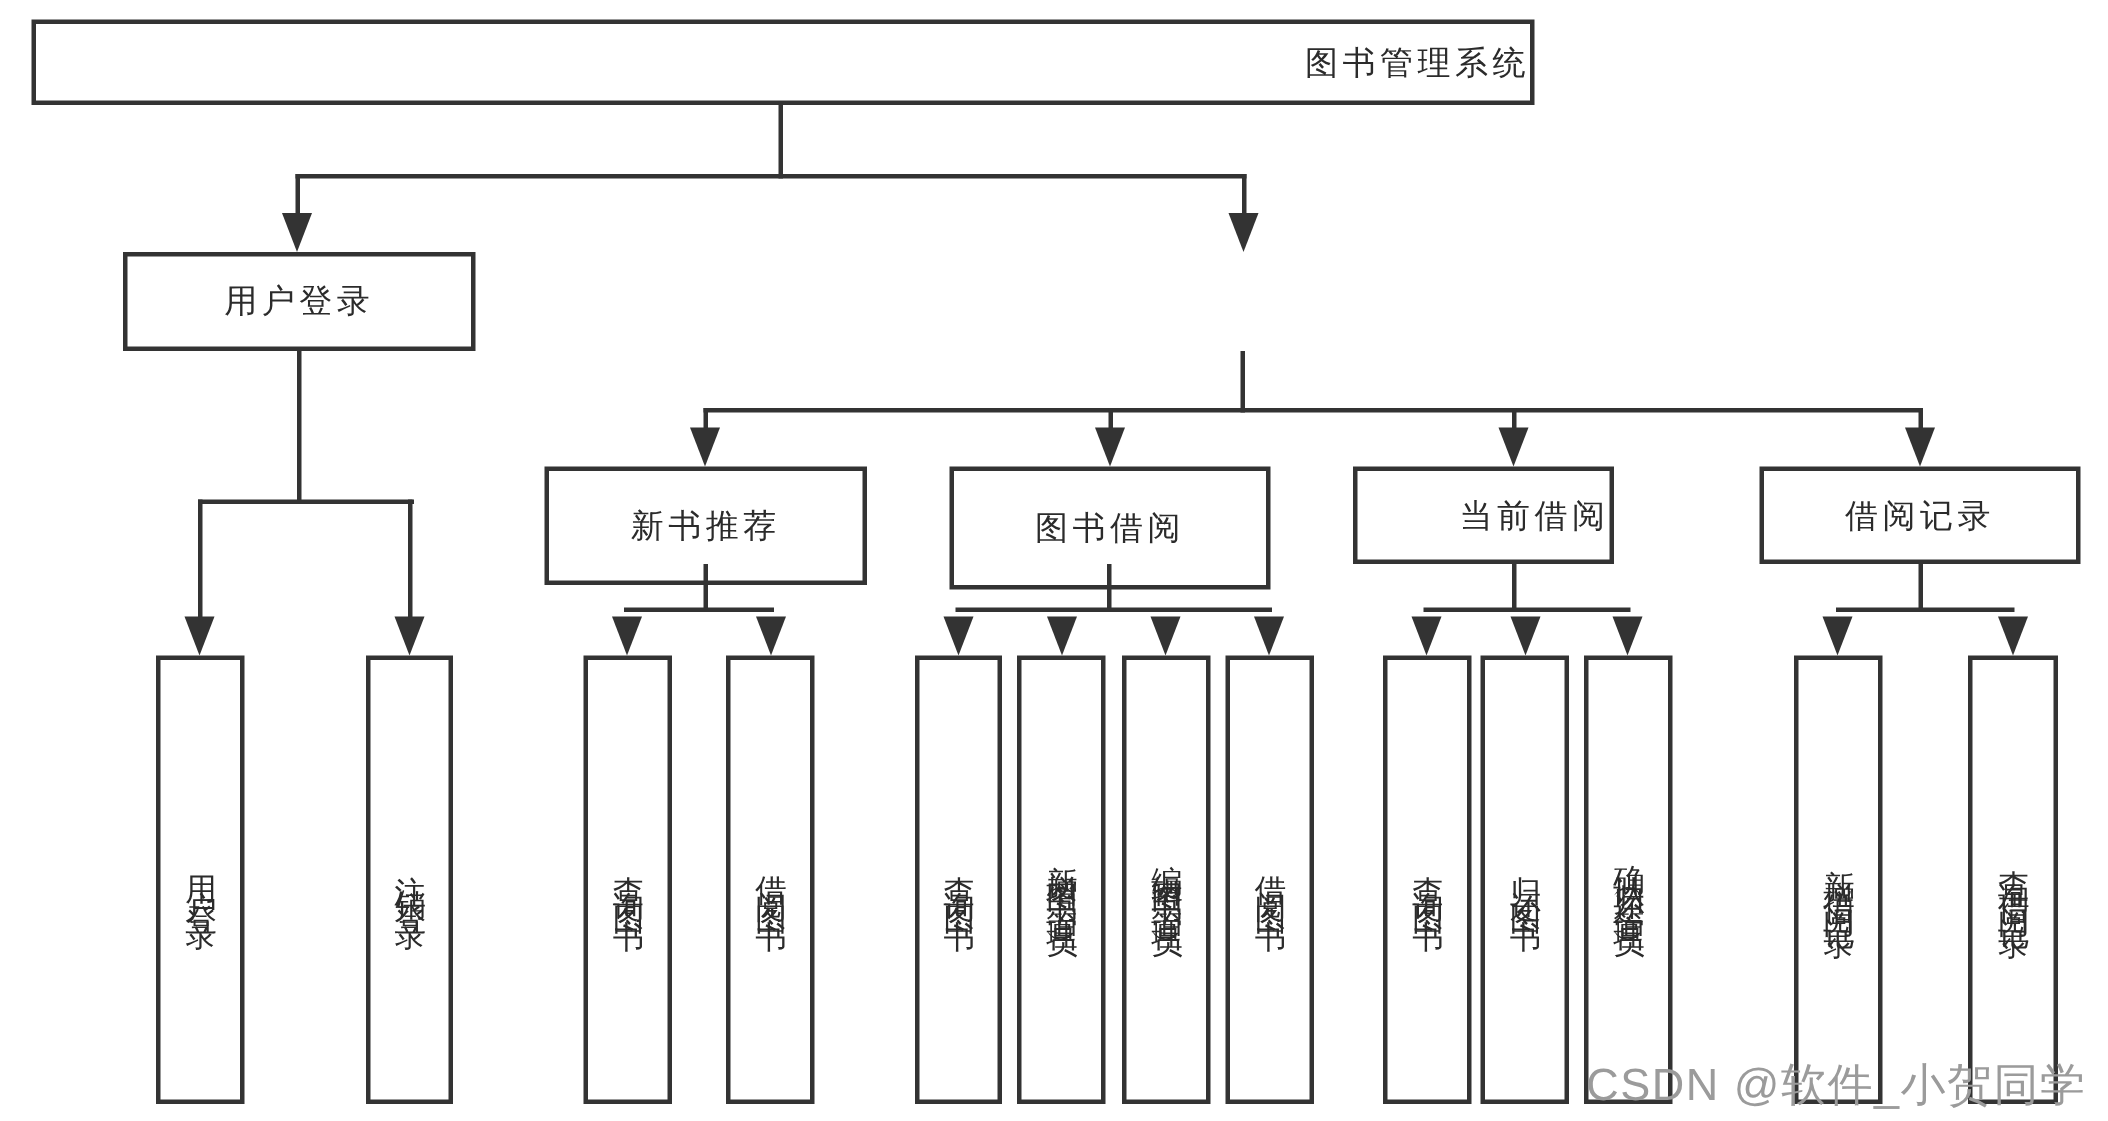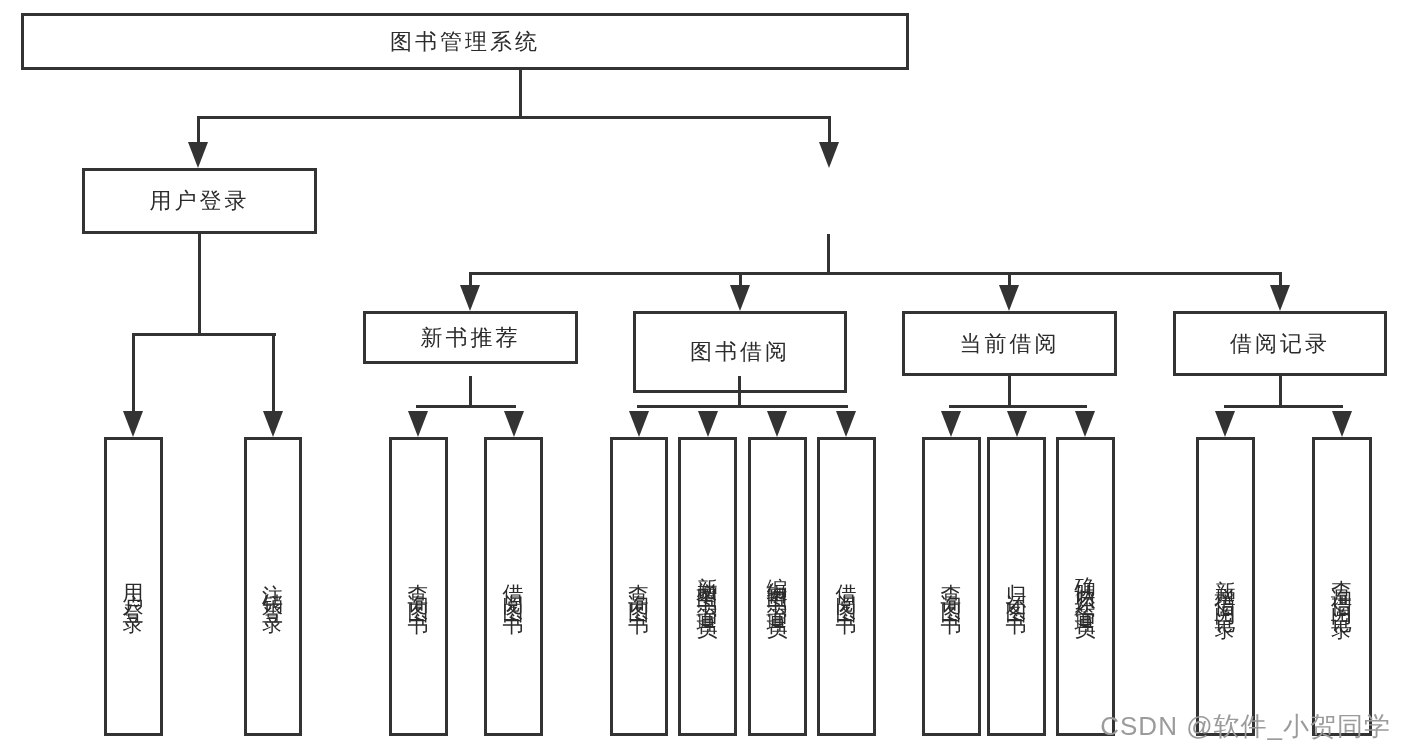--- a/index.html
+++ b/index.html
@@ -41,47 +41,47 @@
     position:absolute;
     width:0;height:0;
     border-left:10px solid transparent;
     border-right:10px solid transparent;
     border-top:26px solid #333333;
   }
   .watermark{
     position:absolute;
     right:14px;
     bottom:3px;
-    font-size:26px;
+    font-size:30px;
     color:#9b9b9b;
     letter-spacing:1px;
     z-index:5;
     white-space:nowrap;
   }
 </style>
 </head>
 <body>
 
 <div class="canvas">
 
-  <div class="box" style="left:21px;top:13px;width:888px;height:57px;">
+  <div class="box" style="left:21px;top:13px;width:1002px;height:57px;justify-content:flex-end;">
     <span class="hlabel">图书管理系统</span>
   </div>
 
   <div class="box" style="left:82px;top:168px;width:235px;height:66px;">
     <span class="hlabel">用户登录</span>
   </div>
 
-  <div class="box" style="left:363px;top:311px;width:215px;height:53px;">
+  <div class="box" style="left:363px;top:311px;width:215px;height:79px;">
     <span class="hlabel">新书推荐</span>
   </div>
   <div class="box" style="left:633px;top:311px;width:214px;height:82px;">
     <span class="hlabel">图书借阅</span>
   </div>
-  <div class="box" style="left:902px;top:311px;width:215px;height:65px;">
+  <div class="box" style="left:902px;top:311px;width:174px;height:65px;justify-content:flex-end;">
     <span class="hlabel">当前借阅</span>
   </div>
   <div class="box" style="left:1173px;top:311px;width:214px;height:65px;">
     <span class="hlabel">借阅记录</span>
   </div>
 
   <div class="box" style="left:104px;top:437px;width:59px;height:299px;">
     <span class="vlabel">用户登录</span>
   </div>
   <div class="box" style="left:244px;top:437px;width:58px;height:299px;">

